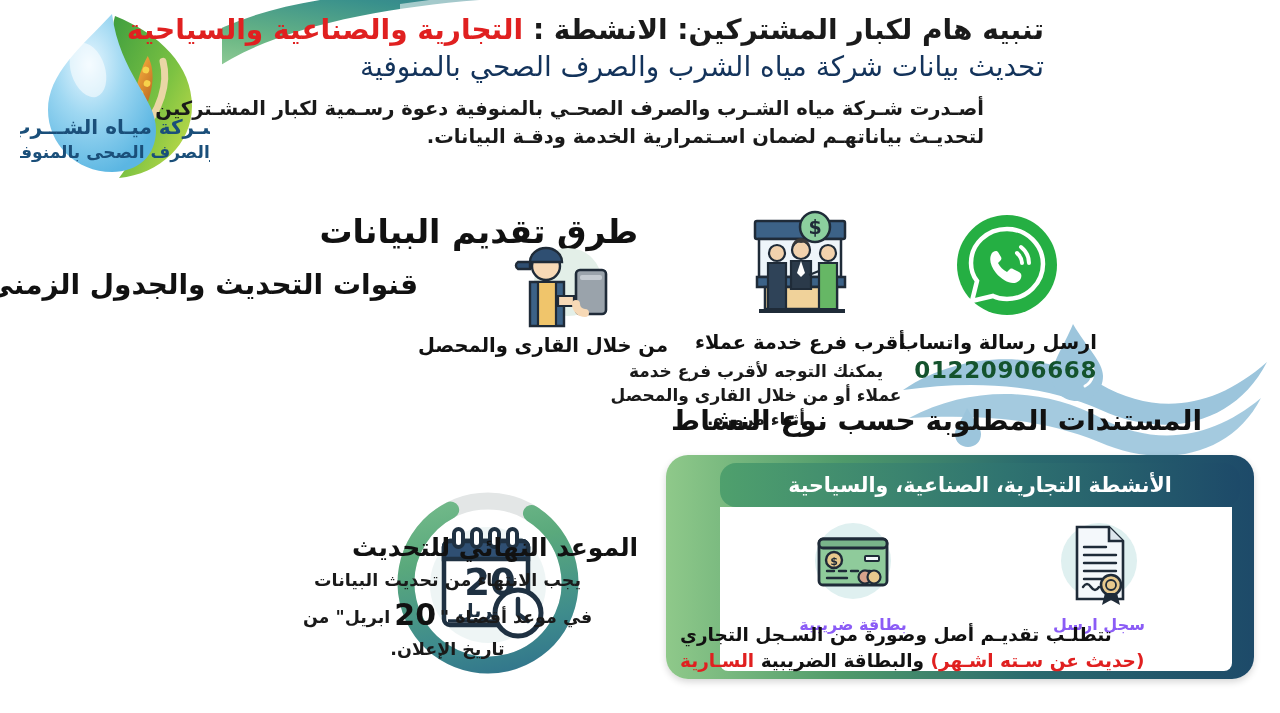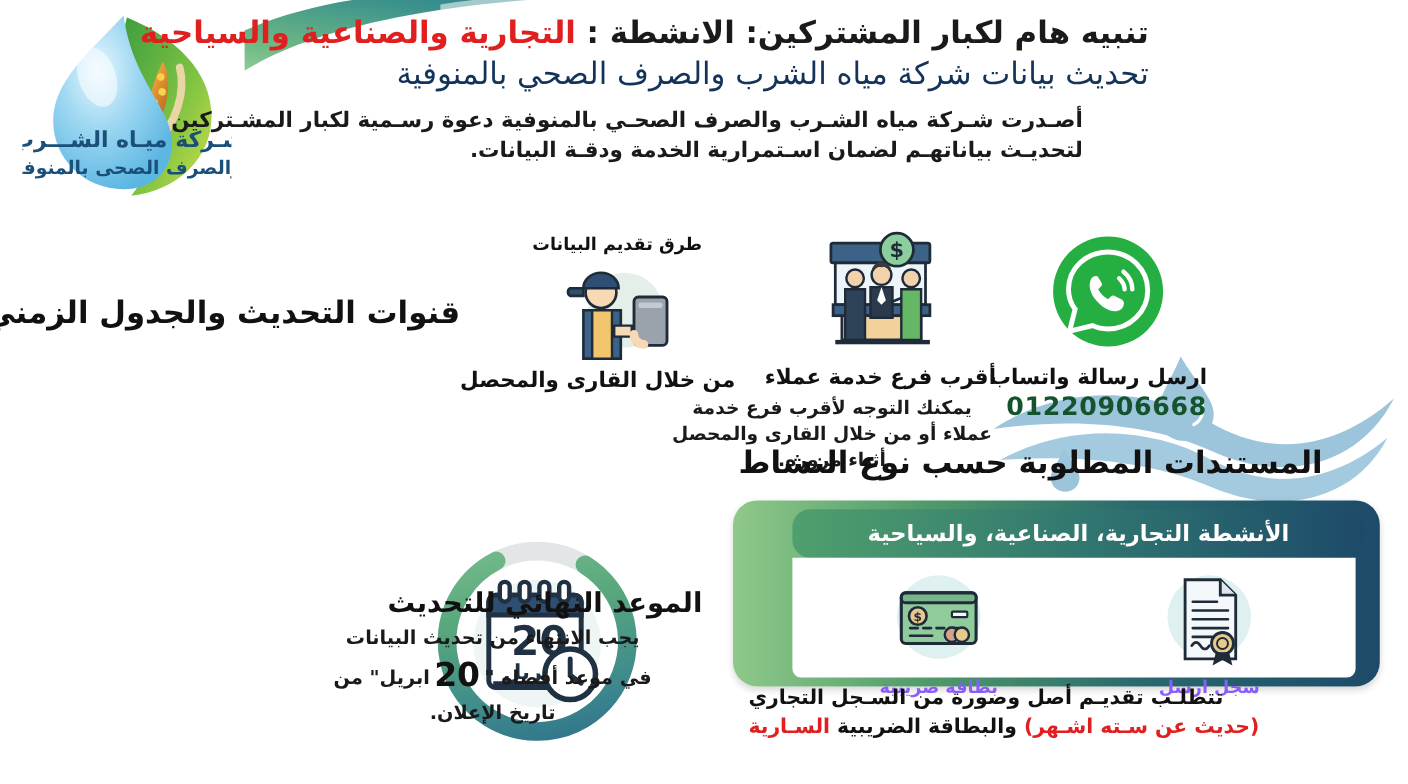--- a/index.html
+++ b/index.html
@@ -56,21 +56,21 @@
   .channels-title {
     position: absolute; top: 268px; right: 862px;
     font-size: 28px; font-weight: 700; color: #111;
     white-space: nowrap;
   }
   .wave-pos { position: absolute; top: 322px; left: 895px; width: 380px; height: 150px; }
 
   
   .methods-title {
     position: absolute; top: 212px; right: 642px;
-    font-size: 16px; font-weight: 700; color: #111; white-space: nowrap;
+    font-size: 33px; font-weight: 700; color: #111; white-space: nowrap;
   }
 
   
   .chan {
     position: absolute; text-align: center;
   }
   .chan-label {
     font-size: 19.5px; font-weight: 700; color: #111; line-height: 1.25;
     white-space: nowrap;
   }
@@ -91,21 +91,21 @@
     color: #1a1a1a; line-height: 1.4;
   }
 
   
   .docs-title {
     position: absolute; top: 404px; right: 78px;
     font-size: 28px; font-weight: 700; color: #111; white-space: nowrap;
   }
   .docs-card {
     position: absolute; top: 455px; right: 26px;
-    width: 588px; height: 169px;
+    width: 588px; height: 224px;
   }
   .docs-frame {
     position: absolute; inset: 0;
     background: linear-gradient(270deg, #1d4a69 0%, #2a6a6e 38%, #4f9a6a 70%, #8fc98a 100%);
     border-radius: 22px;
     box-shadow: 0 3px 7px rgba(0,0,0,.16);
   }
   .docs-banner {
     position: absolute; top: 8px; right: 14px; left: 54px; height: 44px;
     border-radius: 16px;

